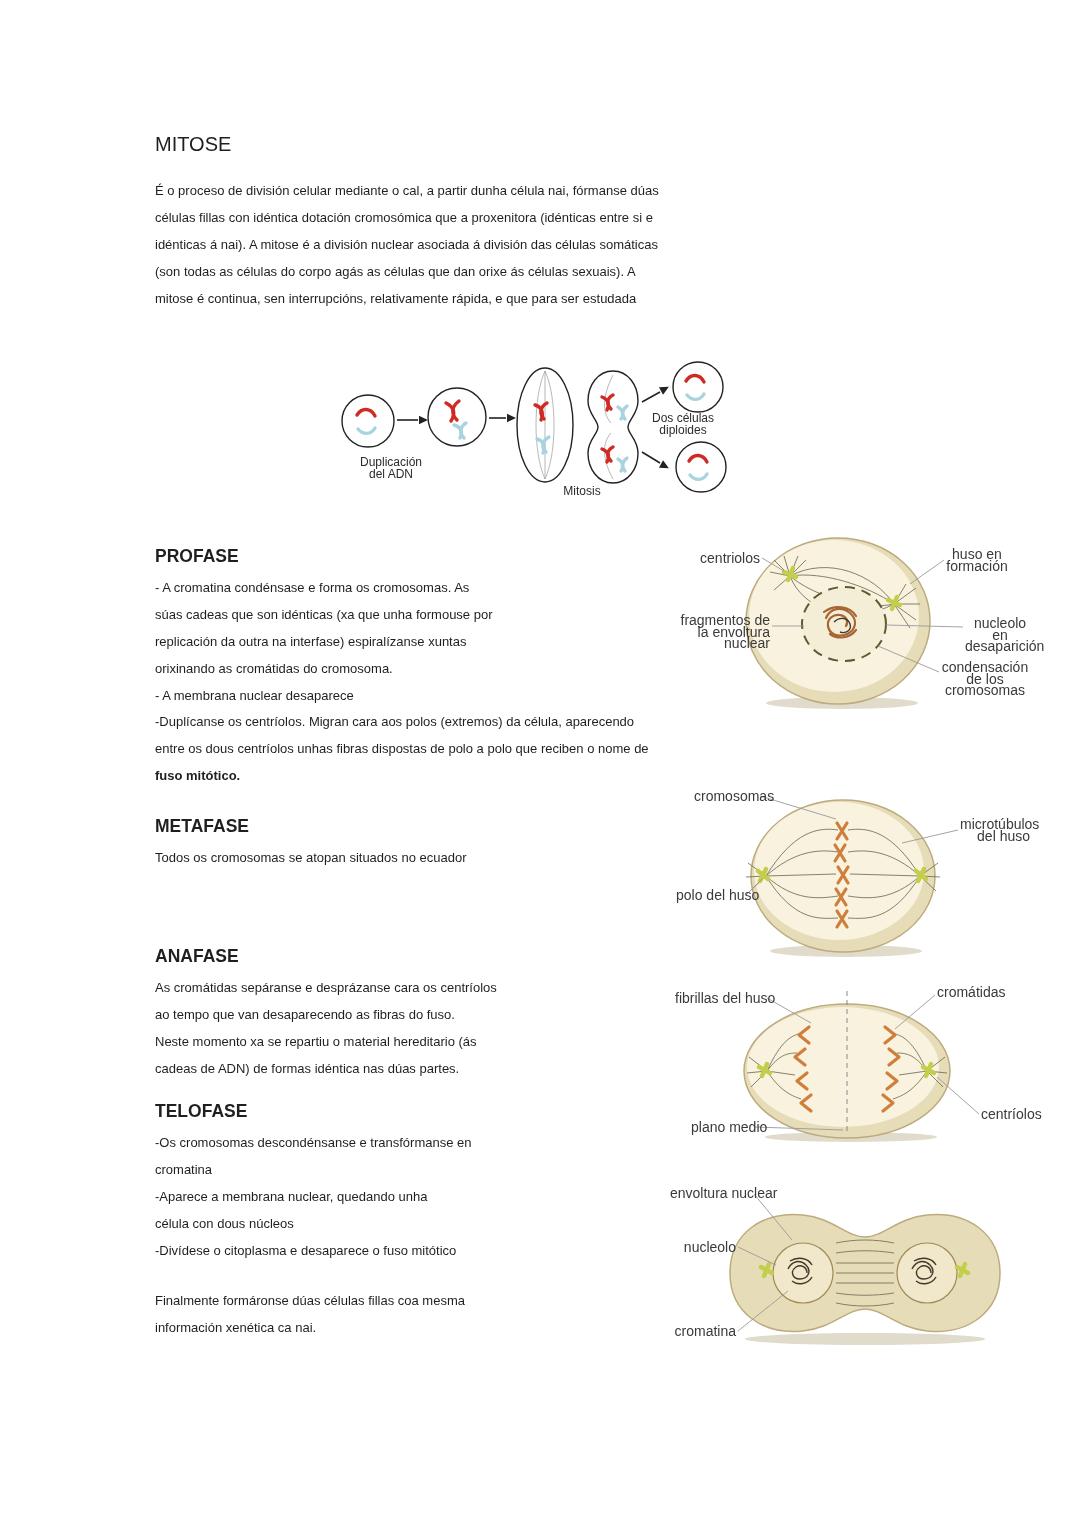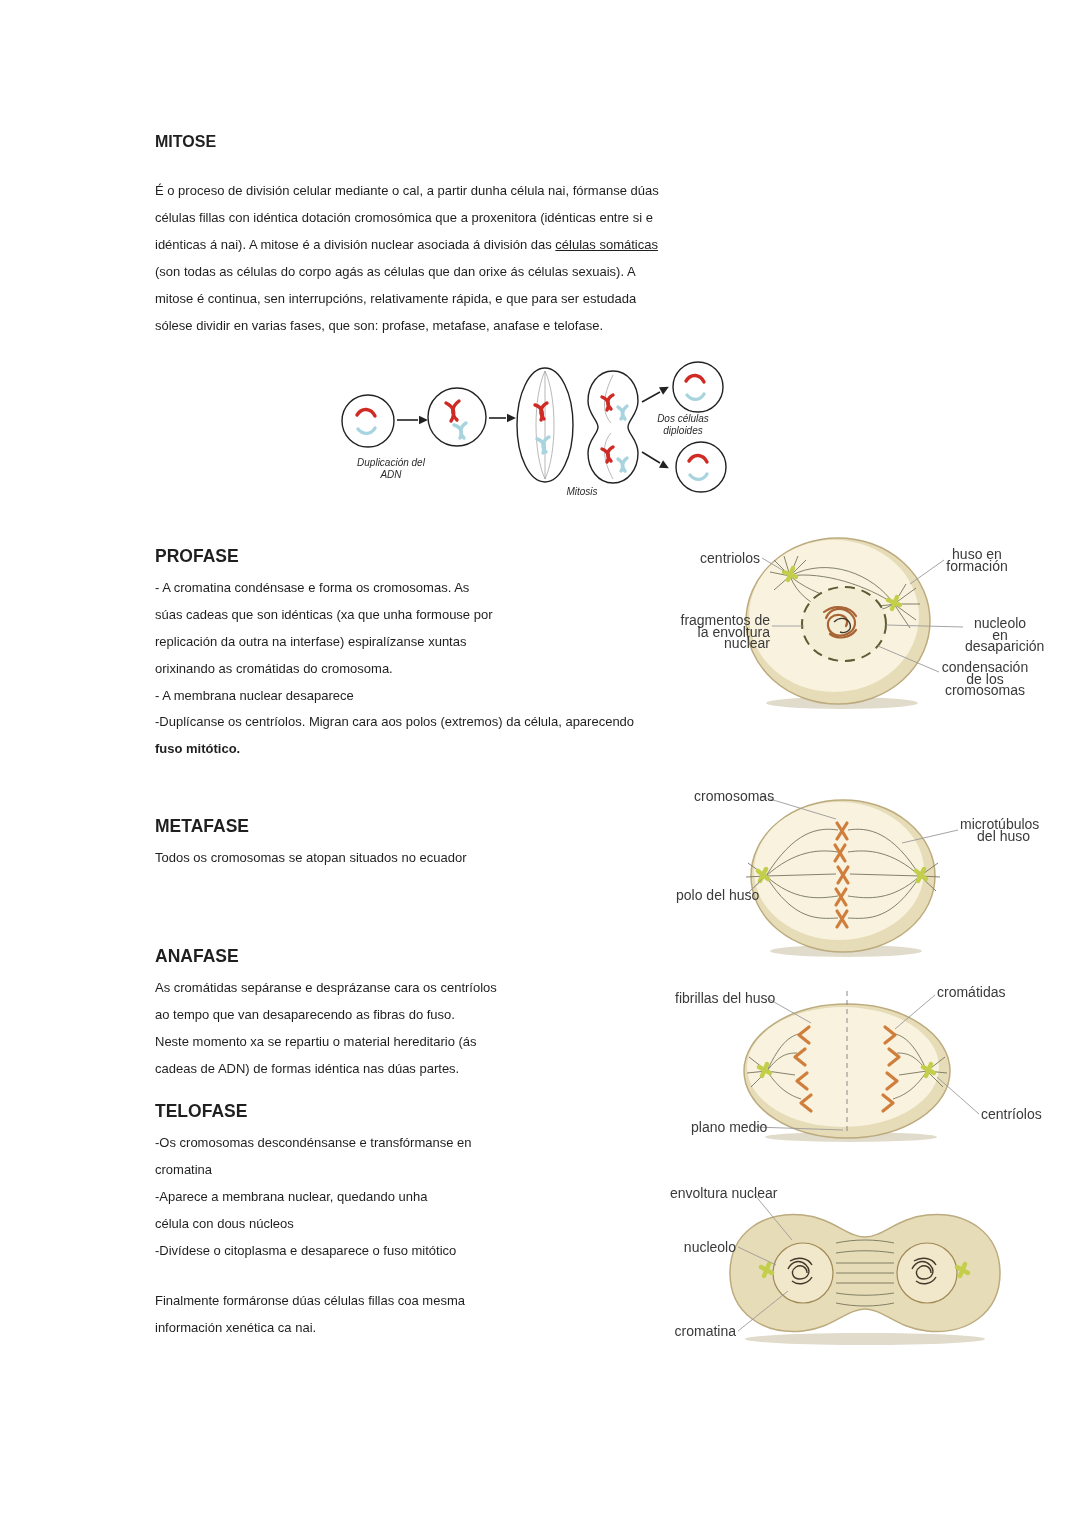--- a/index.html
+++ b/index.html
@@ -1,34 +1,34 @@
 <!DOCTYPE html>
 <html style="--cell-fill: #f8f2de; --cell-rim: #e7dcb8; --cell-stroke: #bcab7e; --chromosome-red: #cf2b24; --chromosome-blue: #a7d4de; --chromosome-orange: #cf7e3c; --centriole-green: #c3cf4b; --chromatin-brown: #a86434; --fiber-gray: #75755c; --nucleus-fill: #f5eed6;"><head>
 <meta charset="utf-8">
 <style>
   html,body { margin:0; padding:0; background:#ffffff; }
   .page {
     position:relative; width:1080px; height:1527px; background:#ffffff;
     font-family:"Liberation Sans", sans-serif; color:#1f1f1f; overflow:hidden;
   }
   .abs { position:absolute; }
-  .title { font-size:16px; font-weight:700; }
+  .title { font-size:20px; font-weight:400; }
   .h2 { font-size:17.5px; font-weight:700; }
   .txt { font-size:13px; }
   .tline { white-space:pre; line-height:27px; height:27px; }
-  .u { text-decoration:underline; }
+  .u { }
   .b { font-weight:700; }
   .fig { position:absolute; }
   .fig svg { display:block; position:absolute; left:0; top:0; }
   .fl { position:absolute; font-size:14px; line-height:11.5px; color:#3a3a3a; }
   .fl.r { text-align:right; }
   .fl.l { text-align:center; }
   .fl.c { text-align:center; }
   .fl.nw { white-space:nowrap; }
-  .ov { font-size:10px; color:#2b2b2b;font-style:italic; }
+  .ov { font-size:12px; color:#2b2b2b; }
 
   
   .cellOuter { fill:var(--cell-rim,#e7dcb8); stroke:var(--cell-stroke,#bcab7e); stroke-width:1.5; }
   .cellInner { fill:var(--cell-fill,#f8f2de); stroke:none; }
   .shadow    { fill:#e0dbcb; }
   .fiber  { stroke:var(--fiber-gray,#75755c); stroke-width:0.9; fill:none; }
   .leader { stroke:#9a9a9a; stroke-width:0.9; }
   .centr  { stroke:var(--centriole-green,#c3cf4b); stroke-width:4.5; stroke-linecap:round; fill:none; }
   .chrO { stroke:var(--chromosome-orange,#cf7e3c); stroke-width:3.2; fill:none; stroke-linecap:round; stroke-linejoin:round; }
   .chrR { stroke:var(--chromosome-red,#cf2b24); stroke-width:3.4; fill:none; stroke-linecap:round; }
@@ -51,21 +51,20 @@
 
   <div class="abs txt" style="left:155px; top:177px">
     <div>
         <div class="tline">É o proceso de división celular mediante o cal, a partir dunha célula nai, fórmanse dúas</div>
         <div class="tline">células fillas con idéntica dotación cromosómica que a proxenitora (idénticas entre si e</div>
       </div>
     <div class="tline"><span>idénticas á nai). A mitose é a división nuclear asociada á división das </span><span class="u">células somáticas</span></div>
     <div>
         <div class="tline">(son todas as células do corpo agás as células que dan orixe ás células sexuais). A</div>
         <div class="tline">mitose é continua, sen interrupcións, relativamente rápida, e que para ser estudada</div>
-        <div class="tline">sólese dividir en varias fases, que son: profase, metafase, anafase e telofase.</div>
       </div>
   </div>
 
   <div class="fig" style="left:330px; top:357px; width:420px; height:150px">
     <svg width="420" height="150" viewBox="0 0 420 150">
 
       <g>
         <circle class="outline" cx="38" cy="64" r="26"></circle>
         <path class="chrR" d="M 27 58 c 5 -8 14 -7 18 1"></path>
         <path class="chrB" d="M 28 72 c 5 6 13 6 17 -1"></path>
@@ -143,20 +142,21 @@
   <div class="abs txt" style="left:155px; top:574px">
       <div class="tline">- A cromatina condénsase e forma os cromosomas. As</div>
       <div class="tline">súas cadeas que son idénticas (xa que unha formouse por</div>
       <div class="tline">replicación da outra na interfase) espiralízanse xuntas</div>
       <div class="tline">orixinando as cromátidas do cromosoma.</div>
       <div class="tline">- A membrana nuclear desaparece</div>
     </div>
   <div class="abs txt" style="left:155px; top:708px">
     <div>
         <div class="tline">-Duplícanse os centríolos. Migran cara aos polos (extremos) da célula, aparecendo</div>
+        <div class="tline">entre os dous centríolos unhas fibras dispostas de polo a polo que reciben o nome de</div>
       </div>
     <div class="tline b">fuso mitótico.</div>
   </div>
 
   <div class="fig" style="left:678px; top:526px; width:352px; height:192px">
     <svg width="352" height="192" viewBox="0 0 352 192">
       <ellipse class="shadow" cx="164" cy="177" rx="76" ry="6"></ellipse>
       <g>
         <ellipse class="cellOuter" cx="160" cy="95" rx="92" ry="83"></ellipse>
         <ellipse class="cellInner" cx="156" cy="90" rx="85" ry="76"></ellipse>

